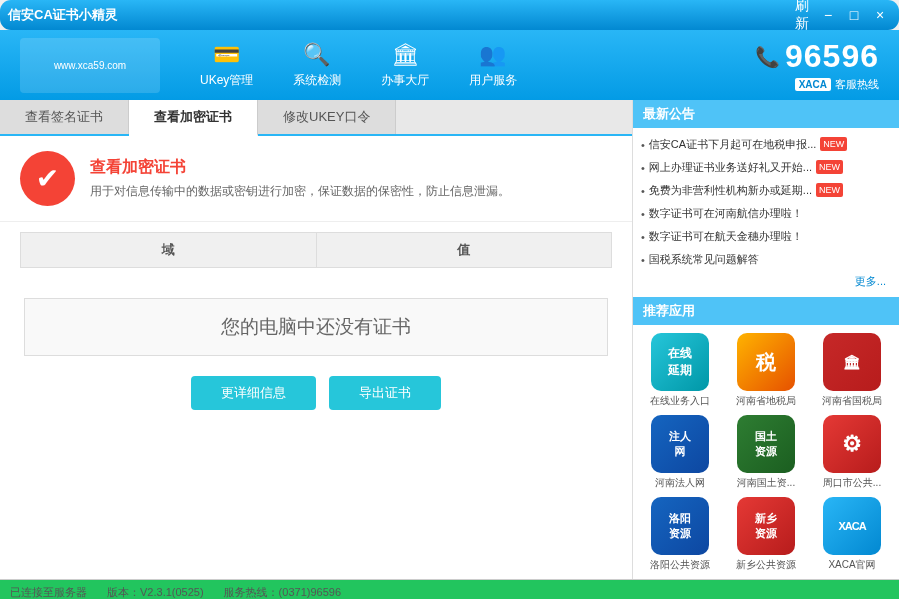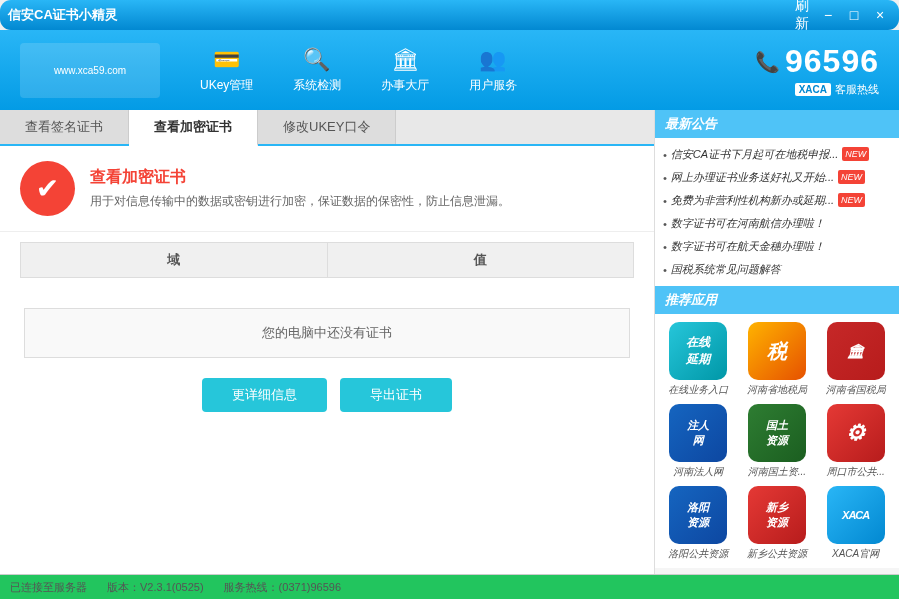--- a/index.html
+++ b/index.html
@@ -189,21 +189,21 @@
     }
 
     
     .no-cert {
       margin: 20px 24px 10px;
       border: 1px solid #ddd;
       background: #f9f9f9;
       padding: 15px;
       text-align: center;
       color: #666;
-      font-size: 13px;
+      font-size: 19px;
     }
 
     
     .action-btns {
       display: flex;
       gap: 13px;
       padding: 10px 20px 15px;
       justify-content: center;
     }
     .btn-detail, .btn-export {
@@ -231,26 +231,25 @@
       align-items: center;
       padding: 12px 10px;
       font-size: 11px;
       color: #555;
       border-top: 1px solid #ccc;
       gap: 20px;
     }
 
     
     .right-panel {
-      width: 245px;
+      width: 267px;
       background: #f5f5f5;
       border-left: 1px solid #ddd;
       overflow-y: auto;
       padding: 0;
-      font-style: italic;
     }
 
     .panel-section {
       margin-bottom: 0;
     }
     .panel-section-title {
       background: #4fc3f7;
       color: white;
       padding: 5px 10px;
       font-size: 13px;
@@ -459,20 +458,21 @@
             <span>数字证书可在河南航信办理啦！</span>
           </div>
           <div class="announce-item">
             <span class="announce-dot">•</span>
             <span>数字证书可在航天金穗办理啦！</span>
           </div>
           <div class="announce-item">
             <span class="announce-dot">•</span>
             <span>国税系统常见问题解答</span>
           </div>
+          <div class="announce-more">更多...</div>
         </div>
       </div>
 
       <div class="panel-section">
         <div class="panel-section-title">推荐应用</div>
         <div class="apps-grid">
           <div class="app-item">
             <div class="app-icon app-online" style="font-size:12px; text-align:center; padding:5px;">在线<br>延期</div>
             <span class="app-label">在线业务入口</span>
           </div>

